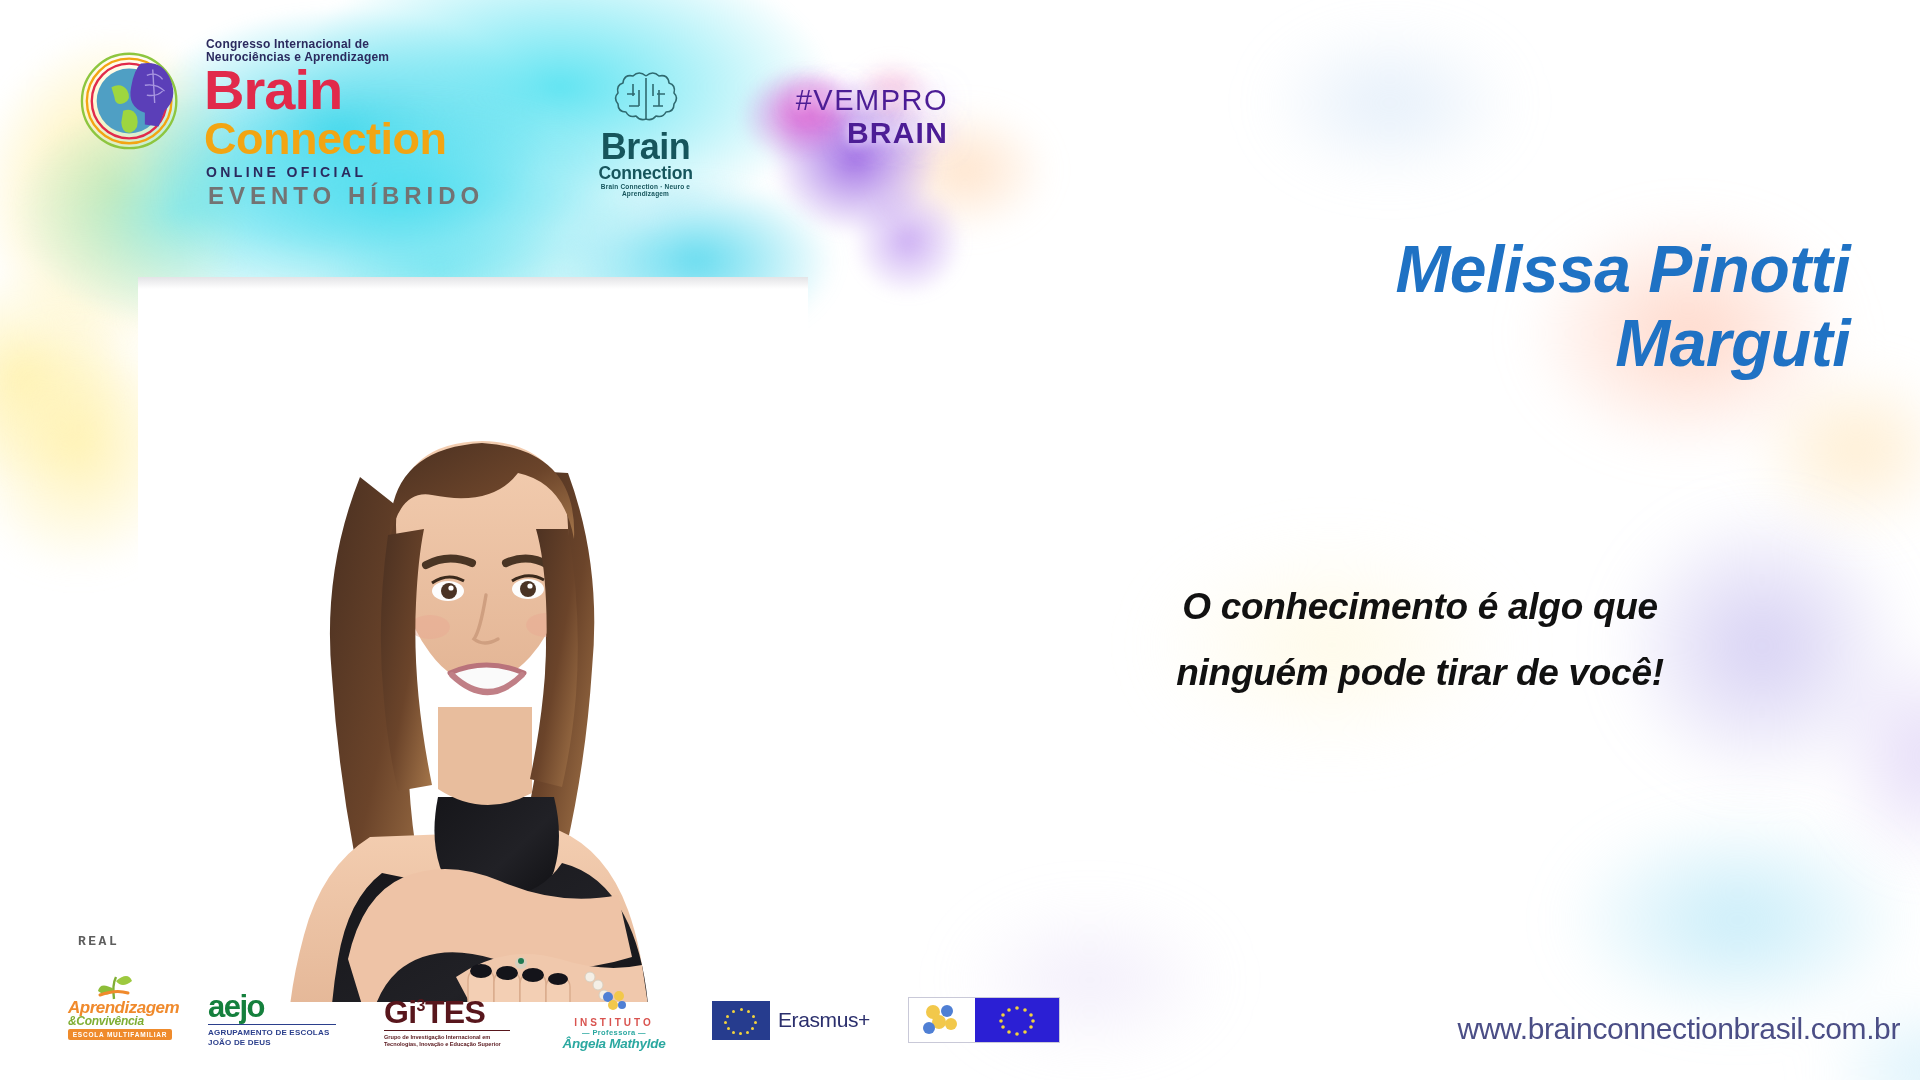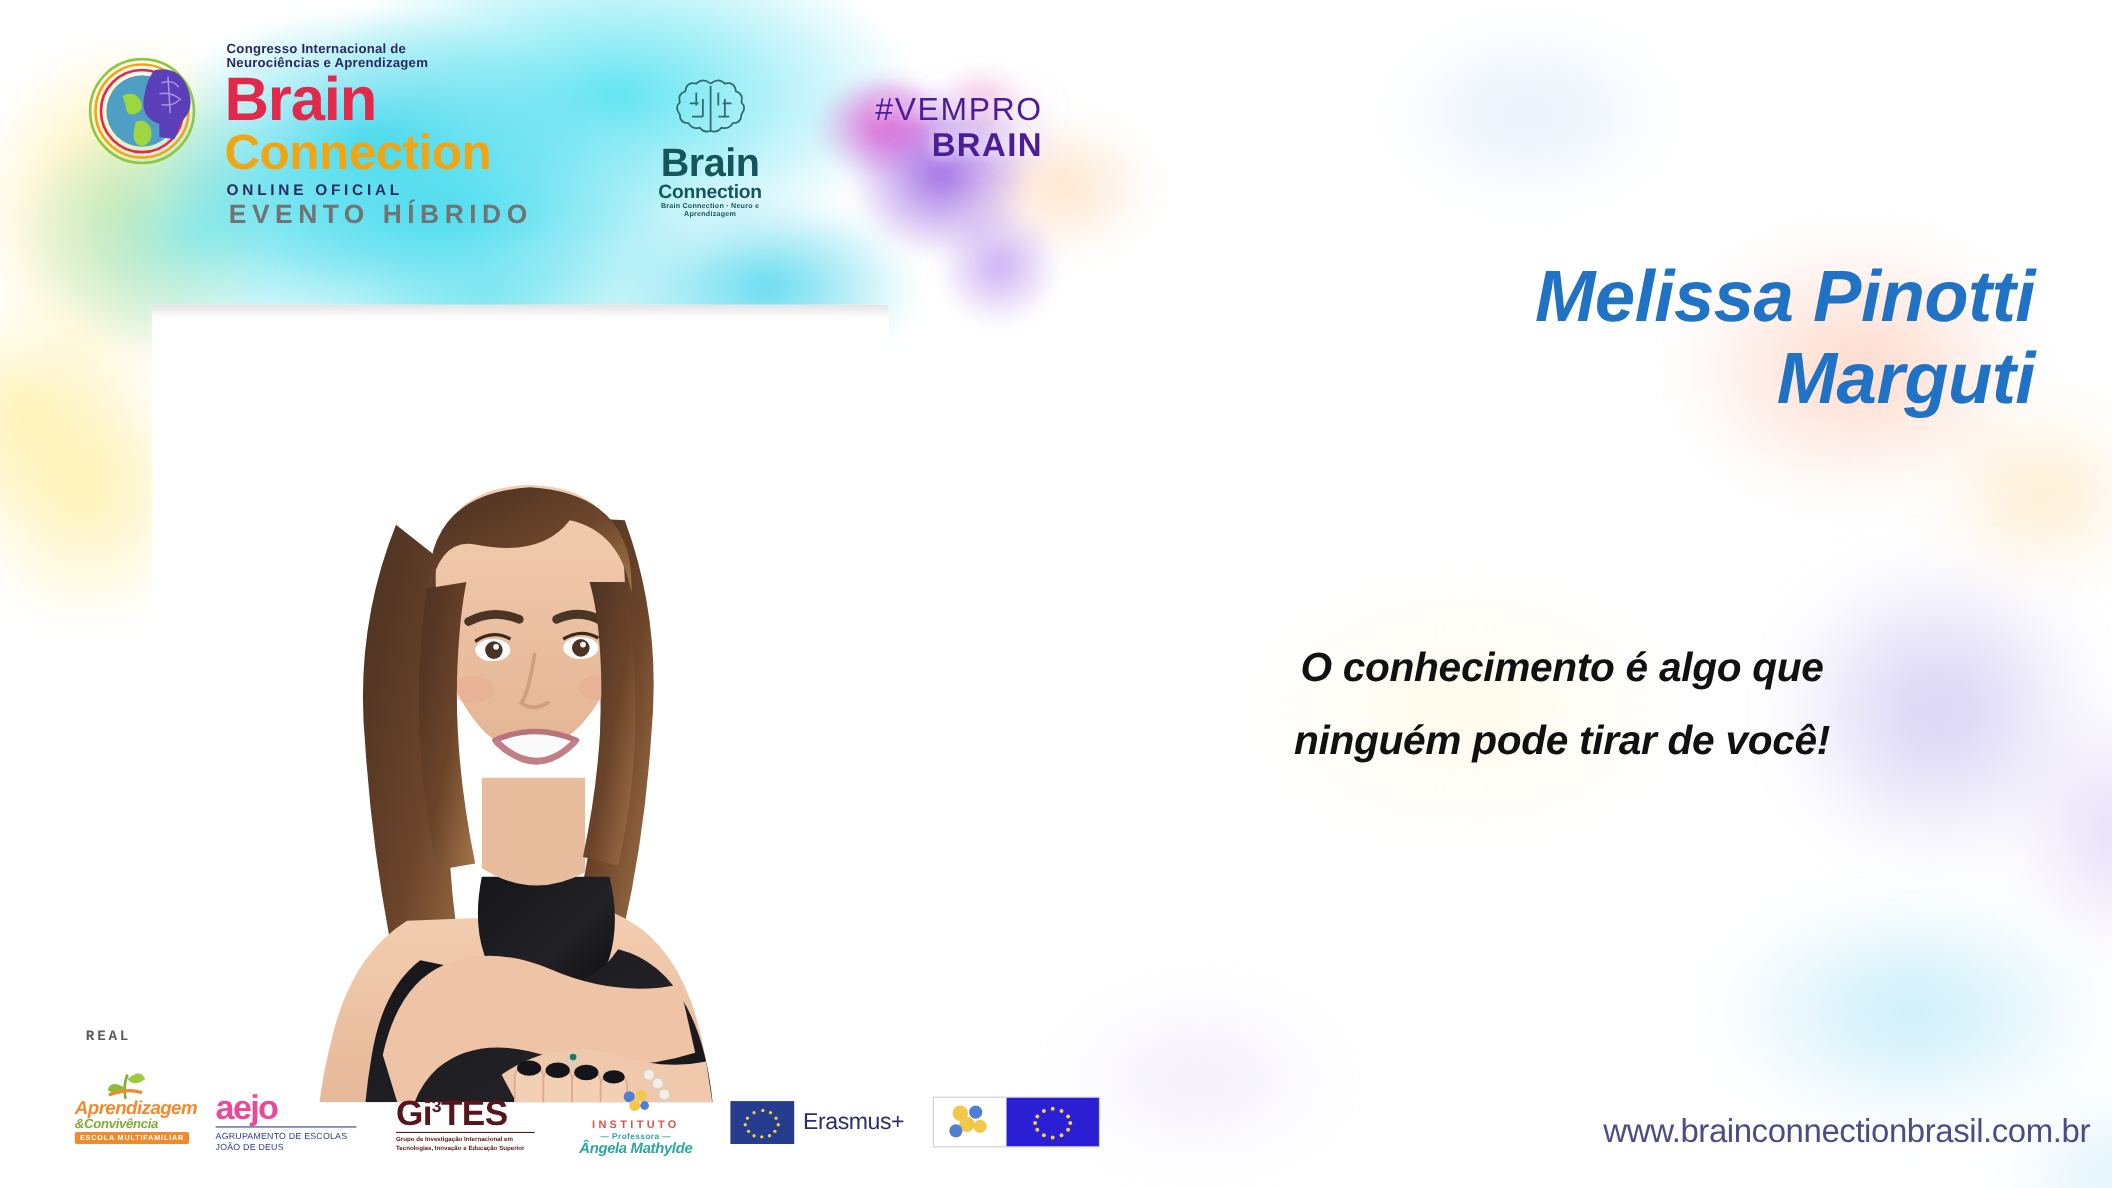--- a/index.html
+++ b/index.html
@@ -314,21 +314,21 @@
     letter-spacing: 2.5px;
     font-family: Liberation Mono, monospace;
   }
 
   .sponsors {
     position: absolute;
     left: 68px; top: 975px;
     height: 90px;
     display: flex;
     align-items: center;
-    gap: 24px;
+    gap: 36px;
   }
   .sp { position: relative; }
 
   
   .sp-real { width: 104px; }
   .sp-real .r-word {
     font-size: 17px;
     font-weight: 800;
     font-style: italic;
     color: #f08a2c;
@@ -358,32 +358,32 @@
     position: absolute;
     left: 26px; top: -30px;
     width: 40px; height: 30px;
   }
 
   
   .sp-aejo { width: 140px; }
   .sp-aejo .a-word {
     font-size: 31px;
     font-weight: 800;
-    color: #ec4899;
+    color: #15803d;
     line-height: 28px;
     letter-spacing: -1.5px;
   }
   .sp-aejo .a-rule {
     border-top: 1.5px solid #2b3f8c;
     margin: 3px 0 3px 0;
     width: 128px;
   }
   .sp-aejo .a-sub {
     font-size: 8px;
-    font-weight: 400;
+    font-weight: 700;
     color: #2b3f8c;
     line-height: 10px;
     letter-spacing: .2px;
   }
 
   
   .sp-gites { width: 132px; }
   .sp-gites .g-word {
     font-size: 32px;
     font-weight: 800;

